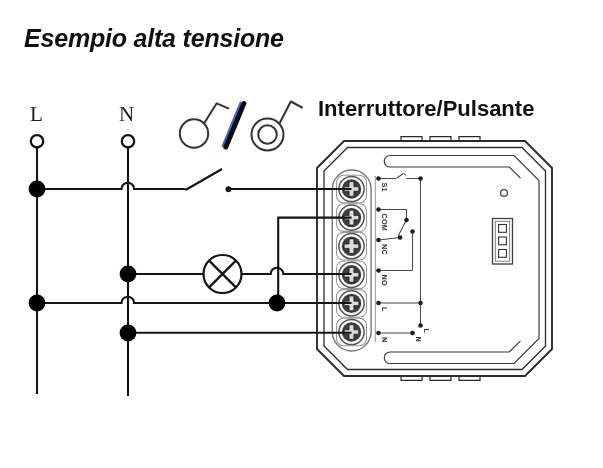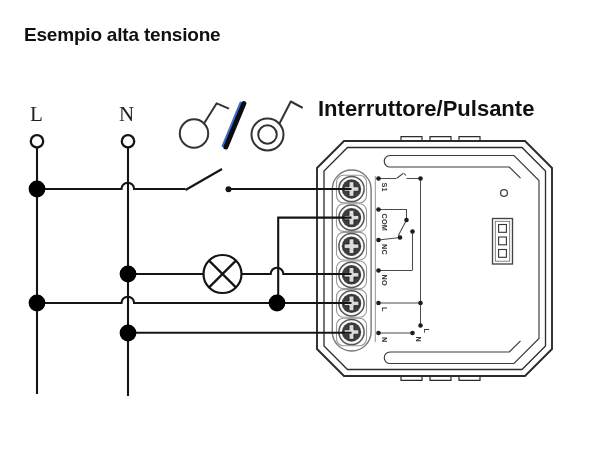--- a/index.html
+++ b/index.html
@@ -1,22 +1,22 @@
 <!DOCTYPE html>
 <html><head>
 <meta charset="utf-8">
 <style>
   html,body{margin:0;padding:0;background:#fff;}
   .canvas{
     position:relative;width:603px;height:468px;background:#fff;overflow:hidden;
     font-family:"Liberation Sans",sans-serif;
   }
   .title{
-    position:absolute;left:24px;top:24px;font-size:19px;font-weight:bold;
-    color:#101010;letter-spacing:-0.2px;white-space:nowrap;
+    position:absolute;left:24px;top:24px;font-size:25px;font-weight:bold;
+    color:#101010;letter-spacing:-0.2px;white-space:nowrap;font-style:italic;
   }
   .device-label{
     position:absolute;left:318px;top:96px;font-size:22px;font-weight:bold;
     color:#101010;white-space:nowrap;
   }
   .rail-label{
     position:absolute;font-family:"Liberation Serif",serif;font-size:21px;color:#222;
   }
   .rail-label.l{left:30px;top:102px;}
   .rail-label.n{left:119px;top:102px;}

